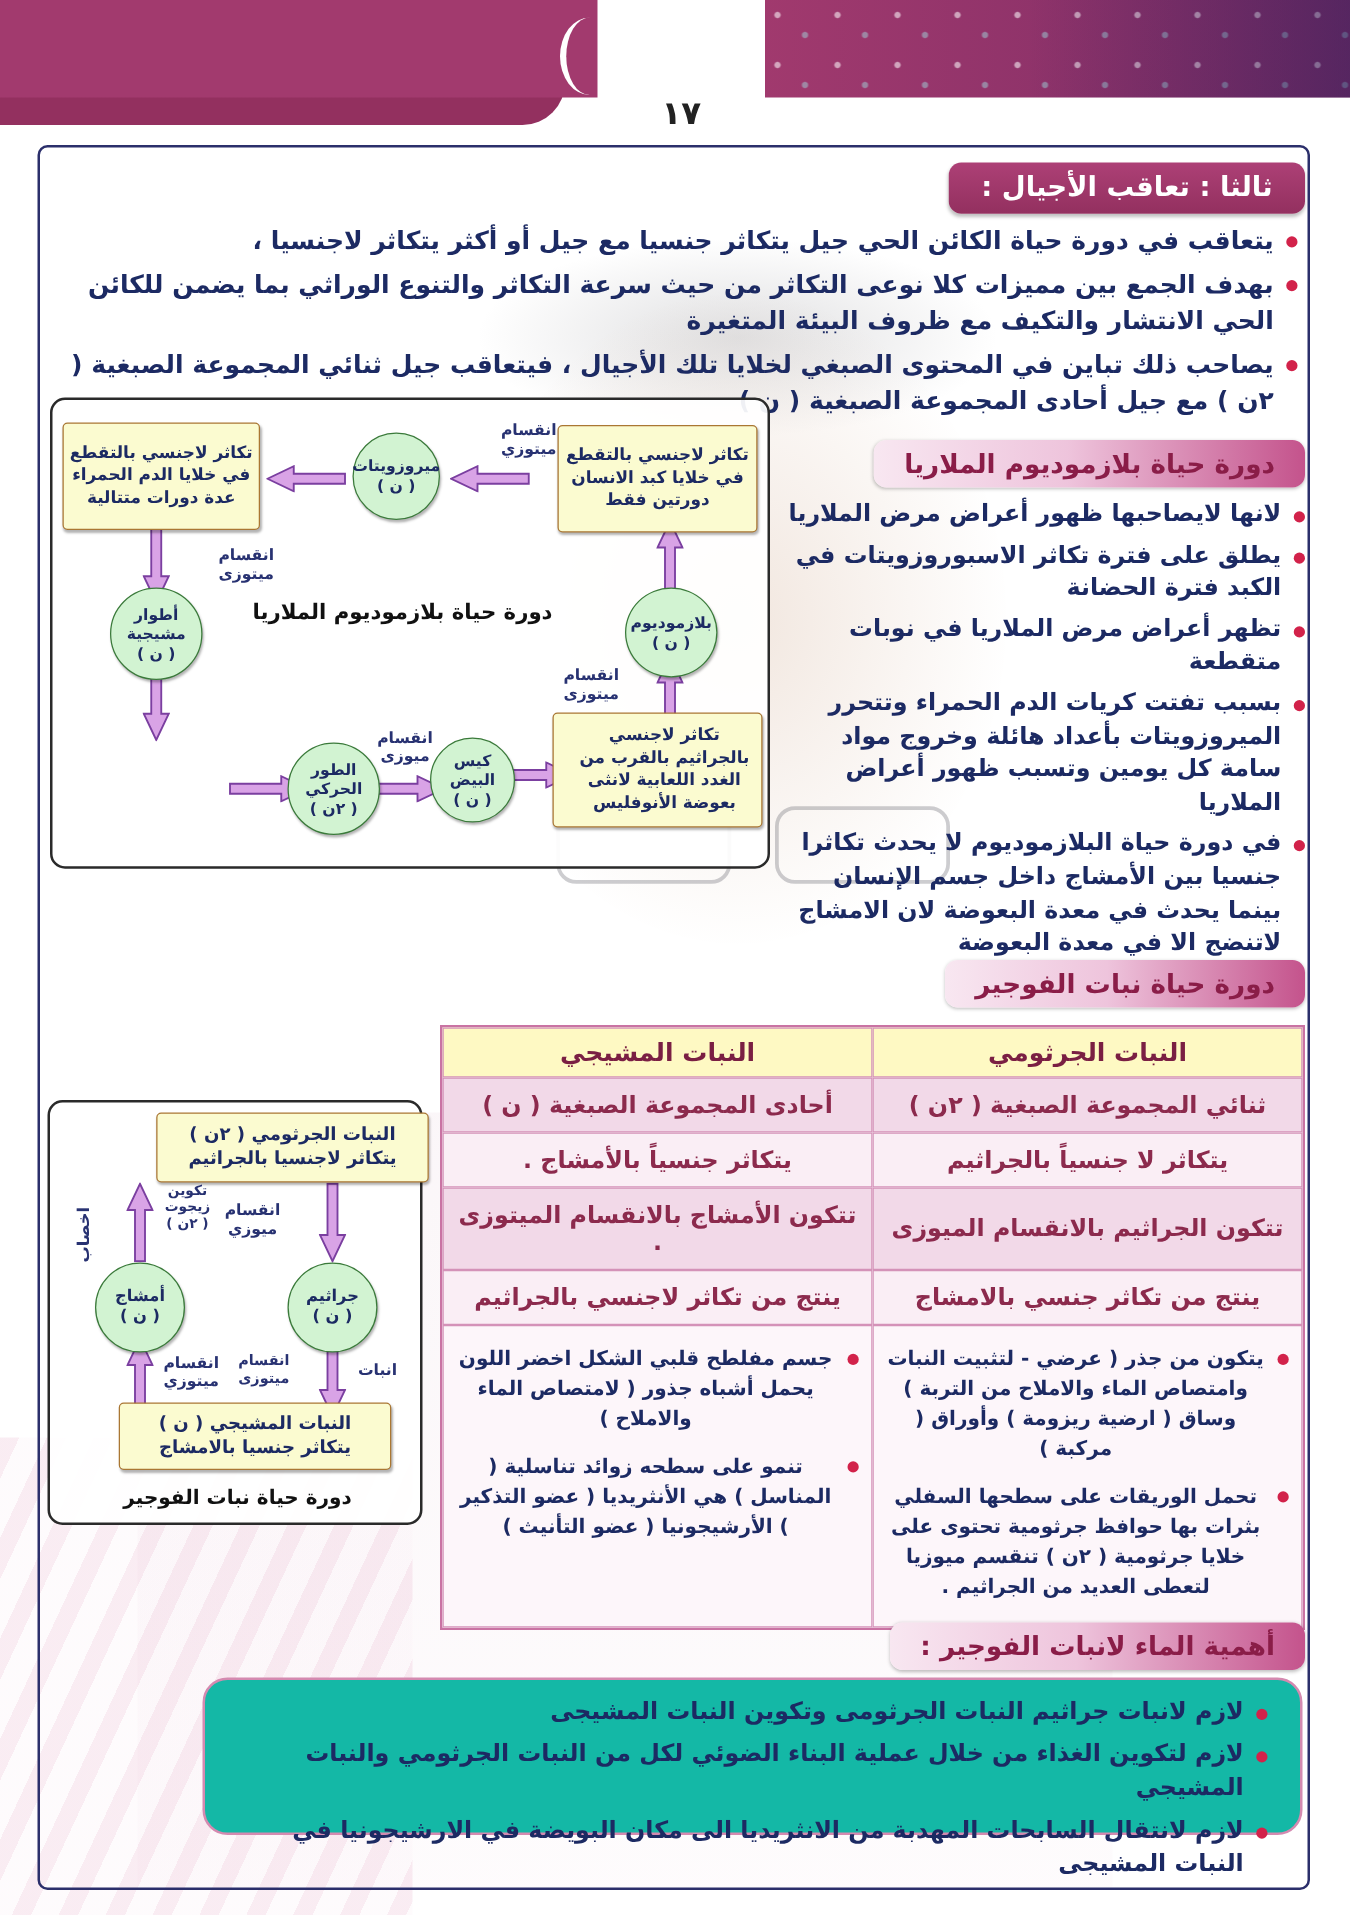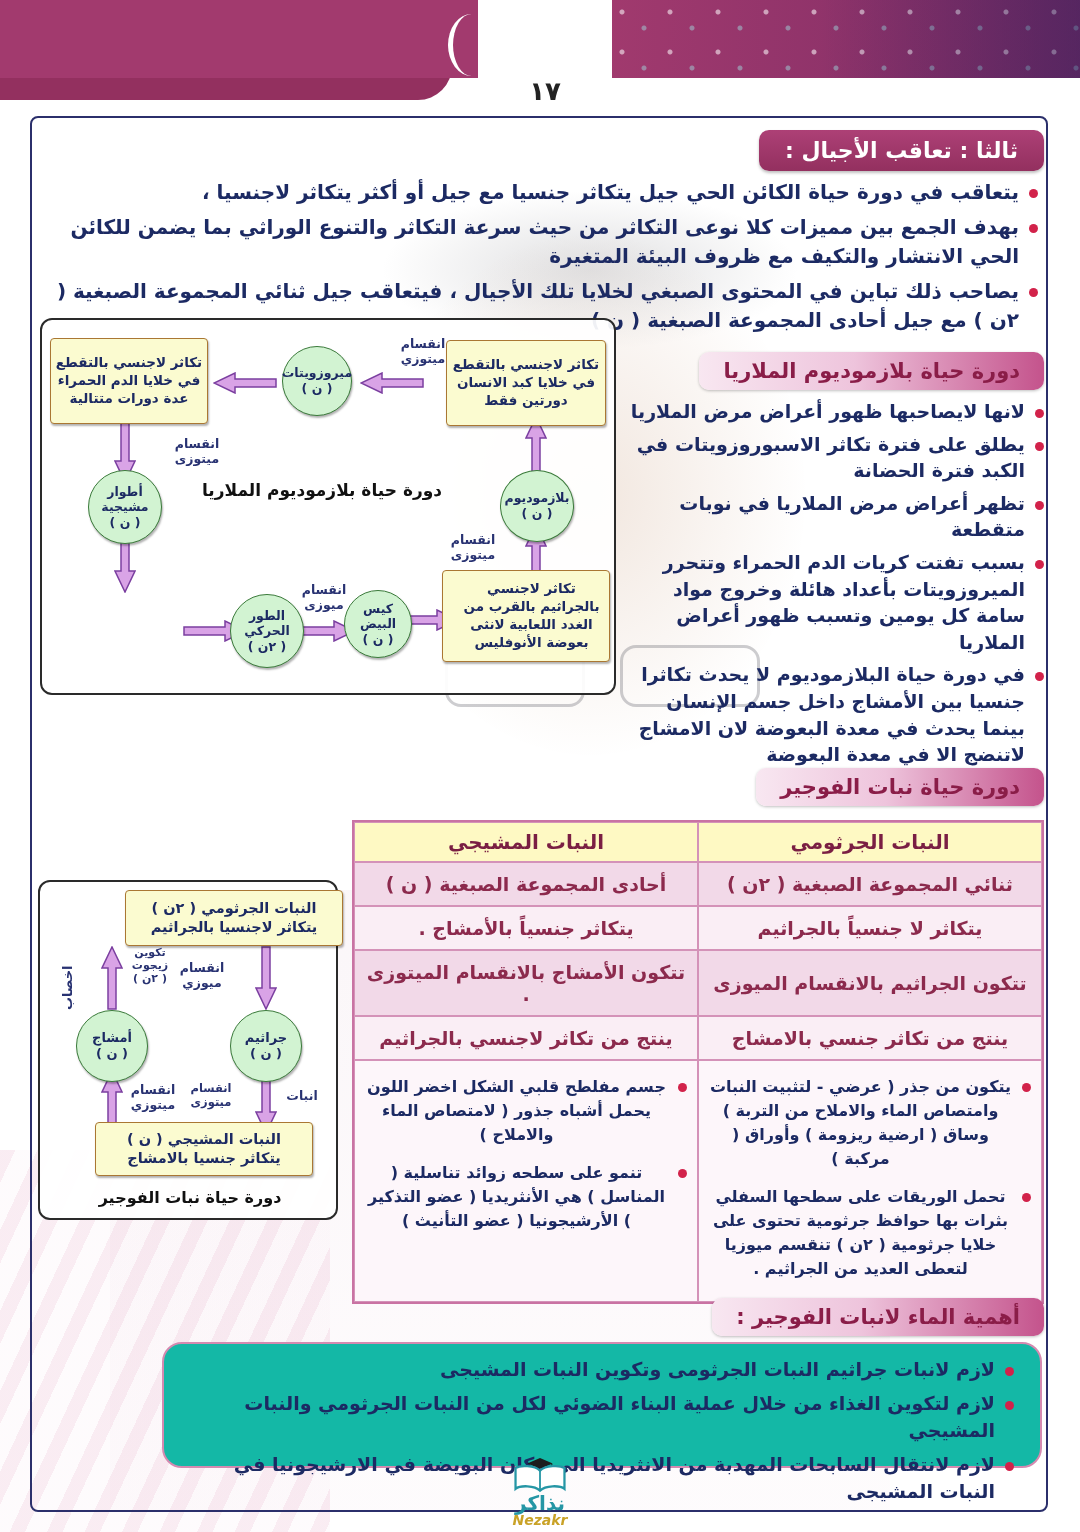--- a/index.html
+++ b/index.html
@@ -349,25 +349,14 @@
     <div class="b-row">
         <span class="dot"></span>
         <div class="b-text">لازم لتكوين الغذاء من خلال عملية البناء الضوئي لكل من النبات الجرثومي والنبات المشيجي</div>
       </div>
     <div class="b-row">
         <span class="dot"></span>
         <div class="b-text">لازم لانتقال السابحات المهدبة من الانثريديا الى مكان البويضة في الارشيجونيا في النبات المشيجى</div>
       </div>
   </div>
 
-  <div class="logo">
-    <svg width="58" height="42" viewBox="0 0 64 46">
-      <polygon points="32,2 46,8 32,14 18,8" fill="#1d1d1d"></polygon>
-      <line x1="45" y1="9" x2="45" y2="17" stroke="#1d1d1d" stroke-width="1.5"></line>
-      <circle cx="45" cy="18" r="1.6" fill="#c9a227"></circle>
-      <path d="M32 16 C26 10 10 10 5 13 L5 36 C10 32 26 32 32 38 C38 32 54 32 59 36 L59 13 C54 10 38 10 32 16 Z" fill="#ffffff" stroke="#2596a5" stroke-width="2.5"></path>
-      <line x1="32" y1="16" x2="32" y2="38" stroke="#2596a5" stroke-width="2"></line>
-    </svg>
-    <div class="logo-ar">نذاكر</div>
-    <div class="logo-en">Nezakr</div>
-  </div>
 
 </div>
 
 </body></html>

